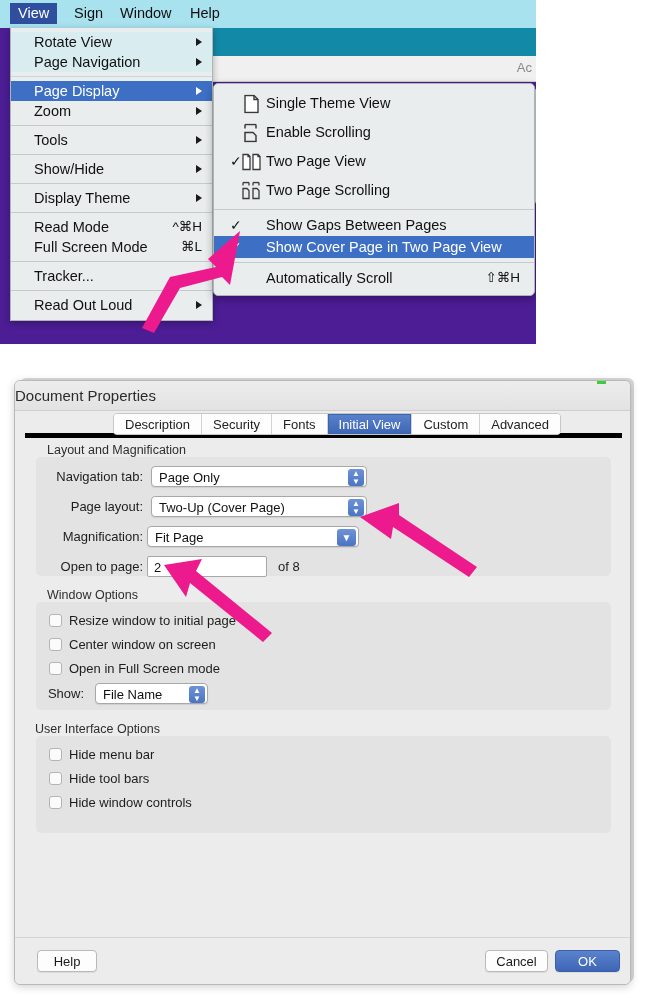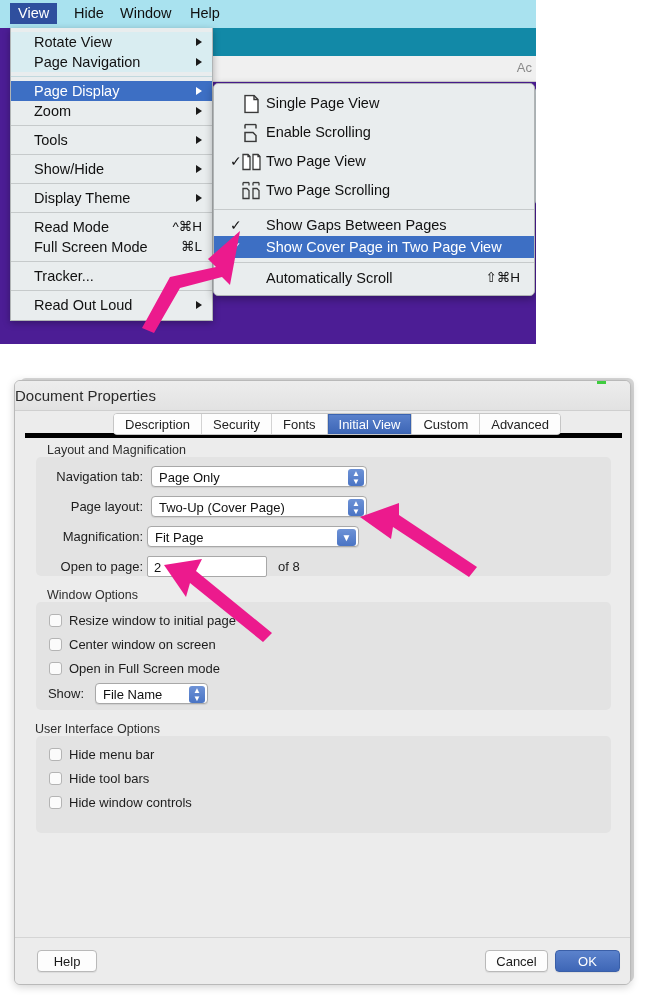--- a/index.html
+++ b/index.html
@@ -359,21 +359,21 @@
 </style>
 </head>
 <body>
 
 <div id="root">
 
   <div id="menu-shot">
 
     <div class="menubar">
       <div class="menubar-item active" style="left:10px;">View</div>
-      <div class="menubar-item" style="left:66px;">Hide</div>
+      <div class="menubar-item" style="left:66px;">Sign</div>
       <div class="menubar-item" style="left:112px;">Window</div>
       <div class="menubar-item" style="left:182px;">Help</div>
     </div>
 
     <div class="appbar-teal"></div>
     <div class="appbar-light"></div>
     <div class="appbar-label">Ac</div>
     <div class="doc-canvas"></div>
 
     <div class="menu-panel">
@@ -430,21 +430,21 @@
     </div>
 
     <div class="submenu">
       <div class="srow">
         <span class="sicon">
           <svg width="20" height="19" viewBox="0 0 20 19">
               <path d="M3 1 h9 l4 4 v13 h-13 z" fill="#fff" stroke="#3a3a3a" stroke-width="1.4"></path>
               <path d="M12 1 v4 h4" fill="none" stroke="#3a3a3a" stroke-width="1.4"></path>
             </svg>
         </span>
-        <span>Single Page View</span>
+        <span>Single Theme View</span>
       </div>
       <div class="srow">
         <span class="sicon">
           <svg width="20" height="19" viewBox="0 0 20 19">
               <path d="M3 1 v4 M3 1 h11 M14 1 v4" fill="none" stroke="#3a3a3a" stroke-width="1.5"></path>
               <path d="M3 9 h8 l3 3 v6 h-11 z" fill="none" stroke="#3a3a3a" stroke-width="1.5"></path>
             </svg>
         </span>
         <span>Enable Scrolling</span>
       </div>

